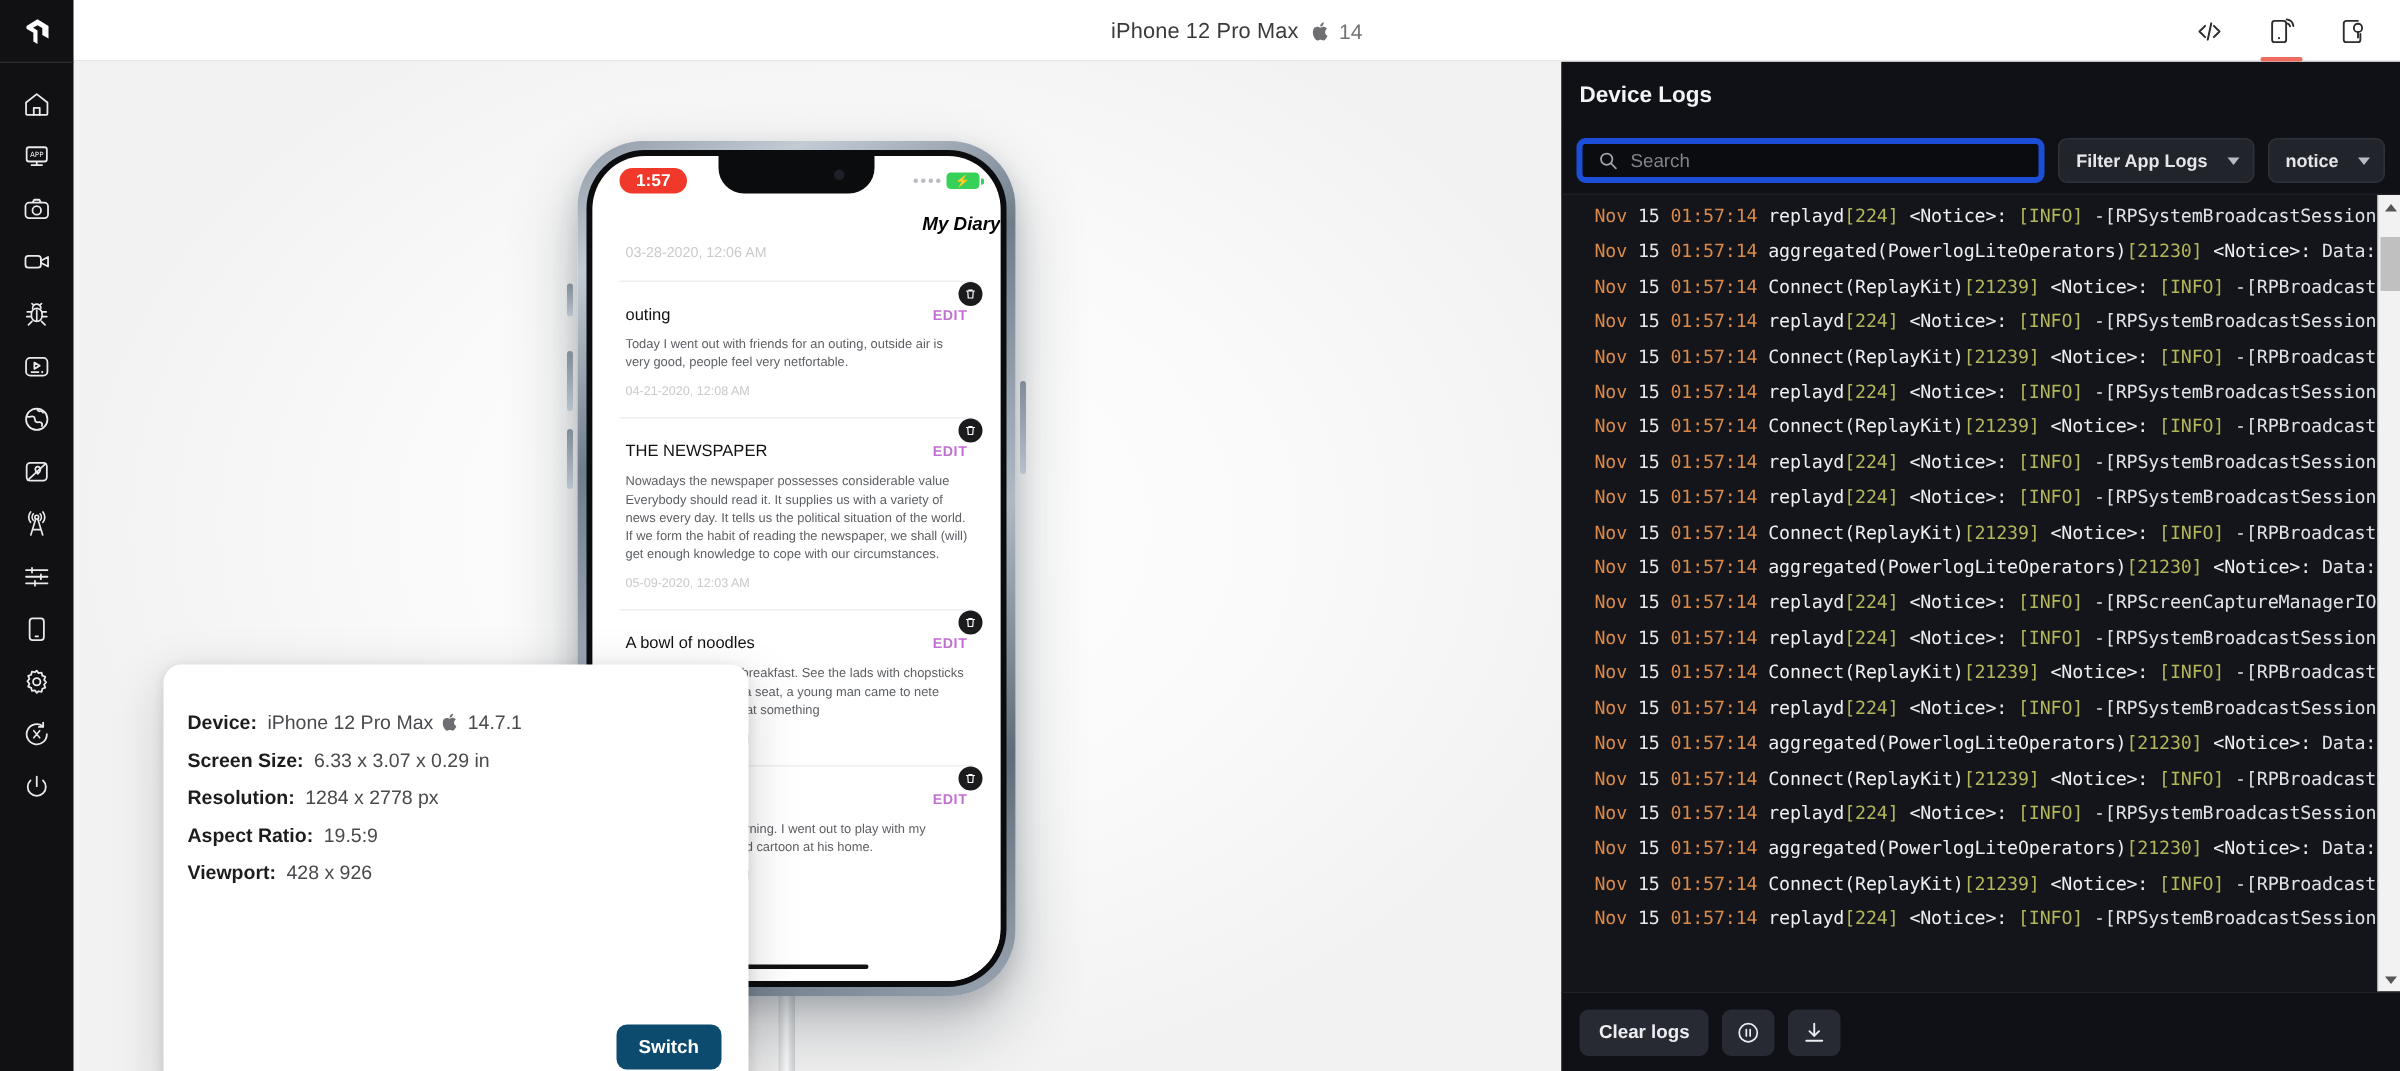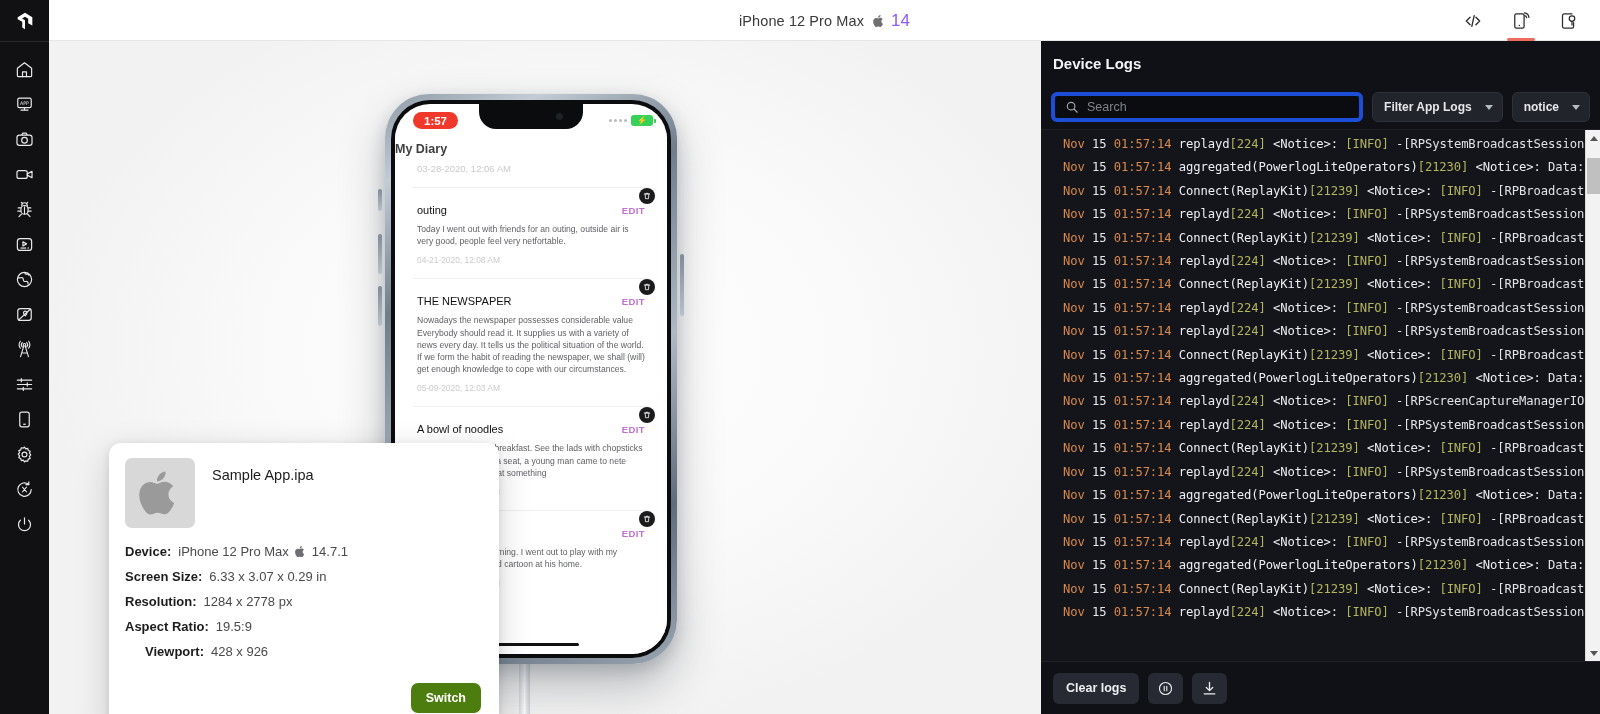--- a/index.html
+++ b/index.html
@@ -44,21 +44,21 @@
   .topbar-center {
     position: absolute; left: 0; right: 0; top: 0; height: 41px;
     display: flex; align-items: center; justify-content: center;
     gap: 9px;
     pointer-events: none;
   }
   .device-name {
     font-size: 14.5px; color: #3a3a3c; letter-spacing: .1px;
   }
   .os-group { display: flex; align-items: center; gap: 6px; }
-  .os-ver { font-size: 17px; color: #8b5cf6; }
+  .os-ver { font-size: 14px; color: #737373; }
   .topbar-right {
     position: absolute; right: 14px; top: 0; height: 41px;
     display: flex; align-items: center; gap: 14px;
   }
   .tb-btn {
     width: 34px; height: 40px;
     display: flex; align-items: center; justify-content: center;
     cursor: pointer; position: relative;
     color: #2c2c2e;
   }
@@ -150,22 +150,23 @@
   .batt::after { content:""; position:absolute; right:-3px; top:3.5px; width:2px; height:4px; background:#36d158; border-radius:0 1px 1px 0; }
   .bolt { font-size: 8px; color:#0b3d17; line-height:1; }
 
   .diary {
     position: absolute; left: 0; right: 0; top: 29px; bottom: 0;
     background: #ffffff;
     padding: 0 0 0 0;
     overflow: hidden;
   }
   .diary-title {
-    text-align: left; font-size: 12.5px; font-weight: 700; color: #404040;
+    text-align: right; font-size: 12.5px; font-weight: 700; color: #000000;
     padding: 9px 0 0 0;
+    font-style: italic;
   }
   .diary-date-top {
     font-size: 9.5px; color: #c9cacc; padding: 7px 0 0 22px;
   }
   .d-sep { height: 1px; background: #efeff1; margin: 13px 18px 0 18px; }
   .entry { position: relative; padding: 16px 22px 0 22px; }
   .entry-trash {
     position: absolute; right: 12px; top: 0px;
     width: 16px; height: 16px; border-radius: 50%;
     background: #1b1b1d; color:#fff;
@@ -194,26 +195,26 @@
   .ic-top { display: flex; align-items: flex-start; gap: 17px; }
   .ic-thumb {
     width: 70px; height: 70px; border-radius: 7px;
     background: #d8d8d8;
     display: flex; align-items: center; justify-content: center;
     flex: none;
   }
   .ic-name { font-size: 14.5px; color: #1c1c1e; padding-top: 9px; }
   .ic-rows { margin-top: 16px; }
   .ic-row { display: flex; align-items: center; gap: 7px; margin-bottom: 10px; font-size: 13px; }
-  .ic-row:last-child { margin-bottom: 0; margin-left: 20px; }
+  .ic-row:last-child { margin-bottom: 0; }
   .ic-label { font-weight: 700; color: #1c1c1e; }
   .ic-value { color: #4a4a4e; display:flex; align-items:center; gap:6px; }
   .switch-btn {
     position: absolute; right: 18px; bottom: 18px;
-    background: #4d7c0f; color: #ffffff;
+    background: #0c4a6e; color: #ffffff;
     font-size: 12.5px; font-weight: 700;
     padding: 8px 15px; border-radius: 7px;
     border: none; cursor: pointer;
   }
 
   
   .logs {
     position: absolute; left: 1041px; top: 41px;
     width: 559px; height: 673px;
     background: #17181d;
@@ -565,28 +566,20 @@
               </div>
             </div>
 
             <div class="home-ind"></div>
           </div>
         </div>
       </div>
     </div>
 
     <div class="info-card">
-      <div class="ic-top">
-        <div class="ic-thumb">
-          <svg width="42" height="50" viewBox="0 0 16 19">
-            <path d="M11.2 10.1c0-2.1 1.7-3.1 1.8-3.2-1-1.4-2.5-1.6-3-1.7-1.3-.1-2.5.8-3.1.8-.6 0-1.6-.7-2.7-.7-1.4 0-2.7.8-3.4 2.1-1.4 2.5-.4 6.2 1 8.2.7 1 1.5 2.1 2.6 2.1 1 0 1.4-.7 2.7-.7s1.6.7 2.7.6c1.1 0 1.8-1 2.5-2 .8-1.2 1.1-2.3 1.1-2.3s-2.2-.9-2.2-3.2ZM9.3 3.9c.5-.7.9-1.6.8-2.6-.8 0-1.8.5-2.4 1.2-.5.6-1 1.6-.8 2.5.9.1 1.8-.4 2.4-1.1Z" fill="#9a9a9a"></path>
-          </svg>
-        </div>
-        <div class="ic-name">Sample App.ipa</div>
-      </div>
 
       <div class="ic-rows">
         <div class="ic-row">
           <span class="ic-label">Device:</span>
           <span class="ic-value">
             <span>iPhone 12 Pro Max</span>
             <svg width="11" height="13" viewBox="0 0 16 19">
               <path d="M11.2 10.1c0-2.1 1.7-3.1 1.8-3.2-1-1.4-2.5-1.6-3-1.7-1.3-.1-2.5.8-3.1.8-.6 0-1.6-.7-2.7-.7-1.4 0-2.7.8-3.4 2.1-1.4 2.5-.4 6.2 1 8.2.7 1 1.5 2.1 2.6 2.1 1 0 1.4-.7 2.7-.7s1.6.7 2.7.6c1.1 0 1.8-1 2.5-2 .8-1.2 1.1-2.3 1.1-2.3s-2.2-.9-2.2-3.2ZM9.3 3.9c.5-.7.9-1.6.8-2.6-.8 0-1.8.5-2.4 1.2-.5.6-1 1.6-.8 2.5.9.1 1.8-.4 2.4-1.1Z" fill="#6e6e73"></path>
             </svg>
             <span>14.7.1</span>

